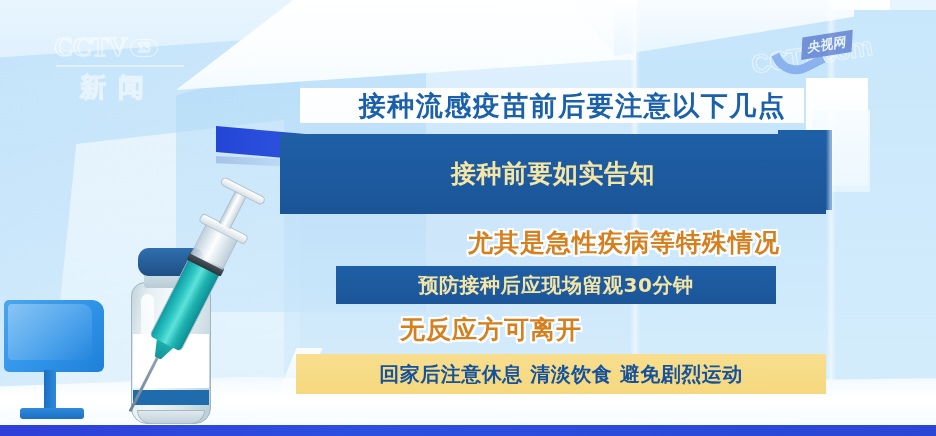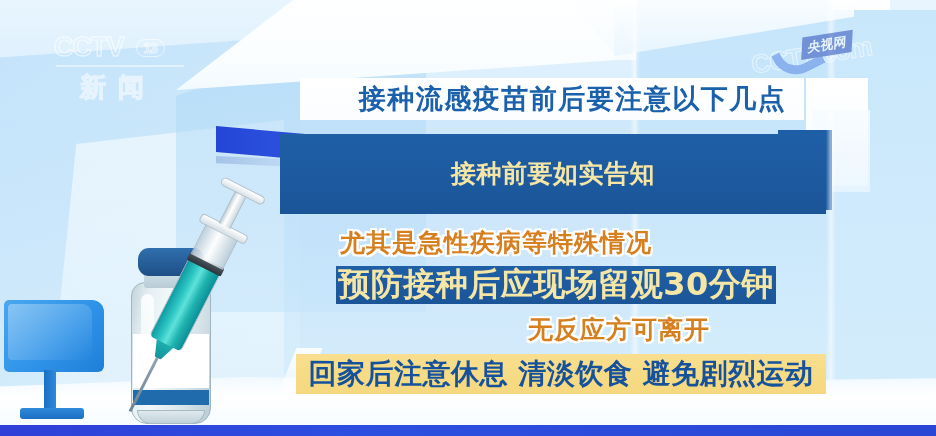--- a/index.html
+++ b/index.html
@@ -117,25 +117,25 @@
   
   .seam{ position:absolute; top:0; width:10px; height:436px;
          background:linear-gradient(90deg,rgba(255,255,255,.0),rgba(255,255,255,.55),rgba(255,255,255,0)); }
 
   
   .cctv-logo{
     position:absolute; left:54px; top:32px; width:140px; height:62px;
     opacity:.62; user-select:none;
   }
   .cctv-row{
-    display:flex; align-items:center; gap:12px;
+    display:flex; align-items:center; gap:3px;
     font-size:27px; font-weight:bold; letter-spacing:-1px;
     color:rgba(255,255,255,.0);
     -webkit-text-stroke:1.4px rgba(255,255,255,.92);
-    font-family:Liberation Sans, sans-serif;
+    font-family:Liberation Serif, serif;
   }
   .cctv-13{
     border:1.6px solid rgba(255,255,255,.92);
     border-radius:13px; padding:0px 7px; font-size:14px;
     -webkit-text-stroke:1.1px rgba(255,255,255,.92);
   }
   .cctv-rule{
     width:128px; height:2px; background:rgba(255,255,255,.8); margin:2px 0 3px 2px;
   }
   .cctv-cn{
@@ -271,71 +271,71 @@
   .chair-foot{
     position:absolute; left:16px; top:108px; width:64px; height:11px;
     background:linear-gradient(180deg,#2f8ada,#1b6fc4);
     border-radius:3px;
   }
 
   
   .cn { font-family:"DejaVu Sans","Liberation Sans",sans-serif; font-weight:bold; }
 
   .title-banner{
-    position:absolute; left:300px; top:78px; width:504px; height:42px;
+    position:absolute; left:300px; top:88px; width:504px; height:35px;
     background:linear-gradient(180deg,#ffffff 0%, #fbfdff 100%);
     display:flex; align-items:center; justify-content:center;padding-left:41px;
   }
   .title-banner .cn{
     font-size:27px; color:#1a60aa; letter-spacing:1.5px; white-space:nowrap;
   }
 
   .box-blue-1{
     position:absolute; left:280px; top:134px; width:546px; height:80px;
     background:linear-gradient(180deg,#1f5fa6 0%, #1b5598 100%);
     display:flex; flex-direction:row; align-items:center; justify-content:center;
     gap:1px;
     text-align:center;
   }
   .box-blue-1 .cn{
     font-size:25px; color:#f5e6a6; letter-spacing:.5px; white-space:nowrap; line-height:1.18;
   }
 
   .line-orange-1{
     position:absolute; left:340px; top:222px; width:440px; height:40px;
-    display:flex; align-items:center; justify-content:flex-start;
+    display:flex; align-items:center; justify-content:flex-end;
   }
   .line-orange-1 .cn, .line-orange-2 .cn{
     font-size:25px; color:#d67f1f; letter-spacing:1px; white-space:nowrap;
     text-shadow:
       -2px -2px 0 #ffffff, 2px -2px 0 #ffffff, -2px 2px 0 #ffffff, 2px 2px 0 #ffffff,
       -2px 0 0 #ffffff, 2px 0 0 #ffffff, 0 -2px 0 #ffffff, 0 2px 0 #ffffff;
   }
 
   .box-blue-2{
     position:absolute; left:336px; top:266px; width:440px; height:38px;
     background:linear-gradient(180deg,#1f5fa6 0%, #1b5598 100%);
     display:flex; align-items:center; justify-content:center;
   }
   .box-blue-2 .cn{
-    font-size:32px; color:#f5e6a6; letter-spacing:.5px; white-space:nowrap;
+    font-size:20px; color:#f5e6a6; letter-spacing:.5px; white-space:nowrap;
   }
 
   .line-orange-2{
     position:absolute; left:400px; top:310px; width:310px; height:38px;
-    display:flex; align-items:center; justify-content:flex-end;
+    display:flex; align-items:center; justify-content:flex-start;
   }
 
   .box-yellow{
     position:absolute; left:296px; top:354px; width:530px; height:40px;
     background:linear-gradient(180deg,#f8de8e 0%, #f5d87e 100%);
     display:flex; align-items:center; justify-content:center;
   }
   .box-yellow .cn{
-    font-size:28px; color:#16529b; letter-spacing:.5px; white-space:nowrap;
+    font-size:20px; color:#16529b; letter-spacing:.5px; white-space:nowrap;
   }
 
   
   .slash{
     position:absolute; left:286px; top:348px; width:26px; height:52px;
     background:linear-gradient(180deg,rgba(255,255,255,.9),rgba(255,255,255,.4));
     transform:skewX(-22deg);
   }
 </style>
 </head>

